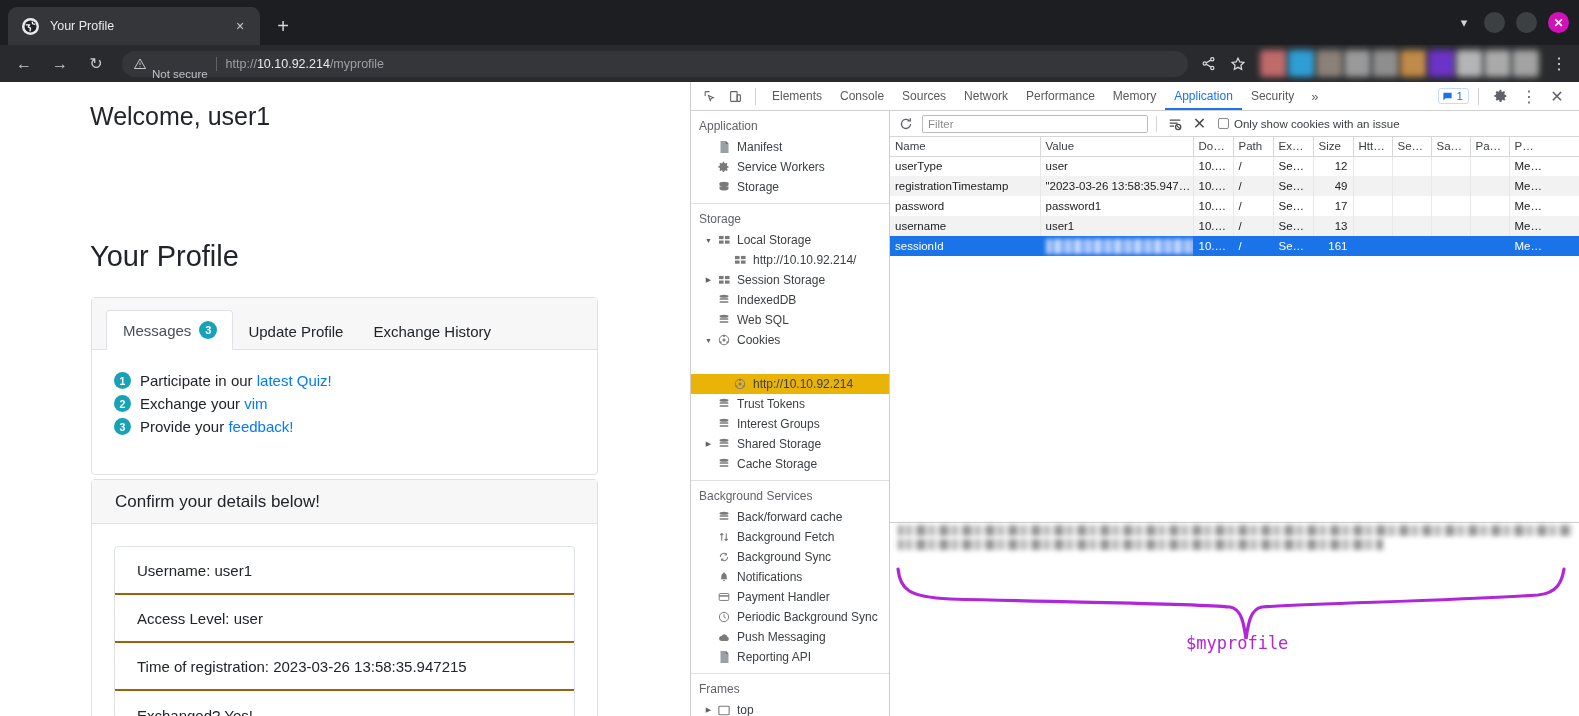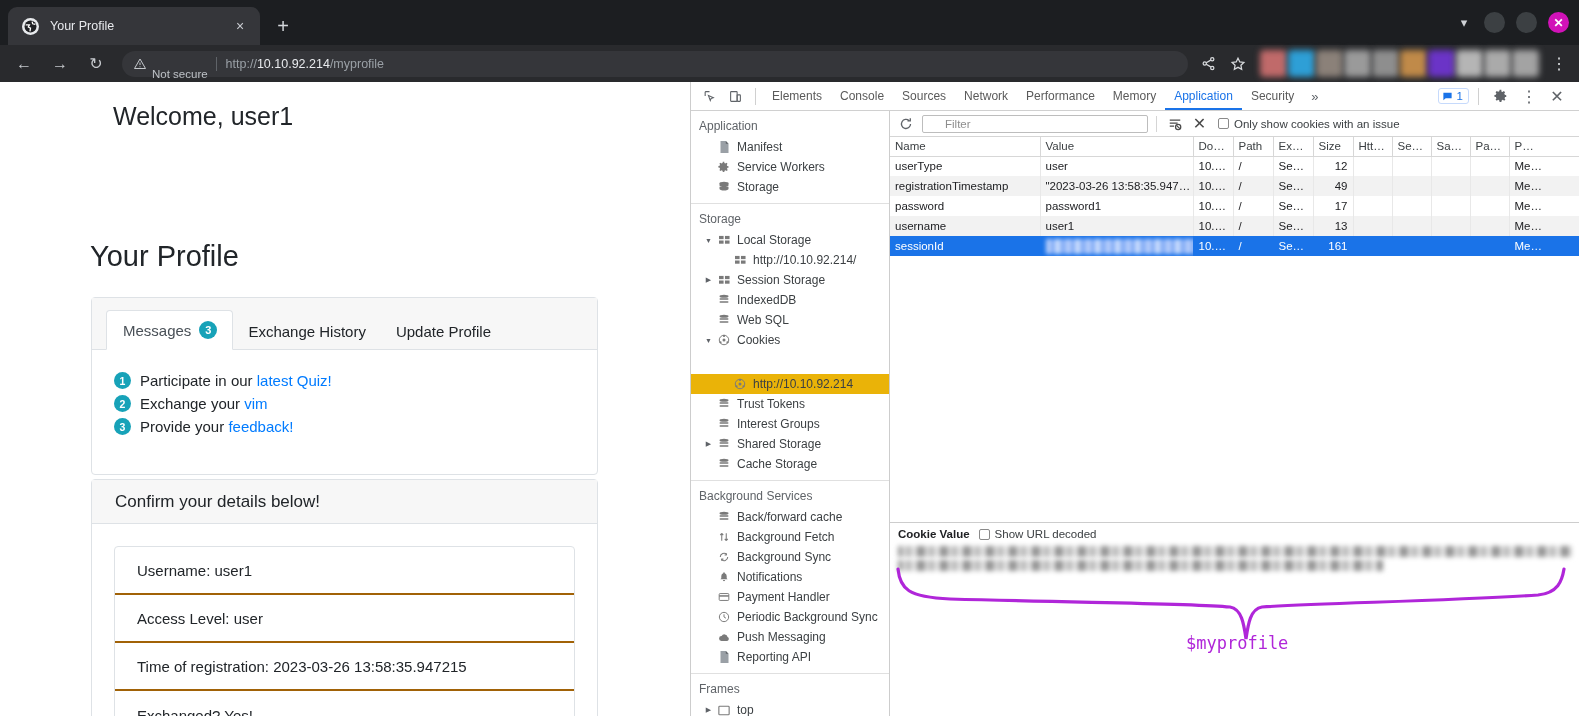--- a/index.html
+++ b/index.html
@@ -86,21 +86,21 @@
     padding: 8px 0 0 0;
   }
   .brand {
     position: absolute; left: 78px; top: 10px;
     font-size: 15.5px; color: #212529;
   }
   .burger { position: absolute; left: 425px; top: 17px; width: 27px; }
   .burger span { display: block; height: 3.5px; background: #6c757d; margin-bottom: 4.5px; border-radius: 1px; }
   .welcome {
     position: absolute; left: 90px; top: 20px;
-    font-size: 25px; color: #212529; font-weight: normal; white-space: nowrap; margin-left: 23px;
+    font-size: 25px; color: #212529; font-weight: normal; white-space: nowrap;
   }
   .page-title {
     position: absolute; left: 90px; top: 158px;
     font-size: 29px; color: #212529; font-weight: normal;
   }
 
   .card {
     position: absolute; left: 91px; width: 507px;
     background: #fff; border: 1px solid #dee2e6; border-radius: 4px;
   }
@@ -198,21 +198,21 @@
   .sb-ico { width: 14px; height: 14px; flex: 0 0 auto; display: flex; align-items: center; justify-content: center; }
 
   .dt-main { flex: 1 1 auto; height: 605px; position: relative; }
   .dt-toolbar {
     height: 26px; border-bottom: 1px solid #d5d5d5; display: flex;
     align-items: center; padding: 0 6px; gap: 6px; background: #fff;
   }
   .tb-refresh { width: 20px; height: 20px; display: flex; align-items: center; justify-content: center; color: #5f6368; }
   .filter-input {
     width: 226px; height: 18px; border: 1px solid #bdbdbd; border-radius: 2px;
-    font-size: 11.5px; padding: 0 22px; color: #3c4043; outline: none;
+    font-size: 11.5px; padding: 0 5px; color: #3c4043; outline: none;
     font-family: "Liberation Sans", sans-serif;
   }
   .filter-input::placeholder { color: #8d8d8d; }
   .tbsep2 { width: 1px; height: 16px; background: #d5d5d5; margin: 0 2px; }
   .tb-sm { width: 19px; height: 19px; display: flex; align-items: center; justify-content: center; color: #4a4a4a; }
   .chk-wrap { display: flex; align-items: center; gap: 5px; font-size: 11.5px; color: #3c4043; margin-left: 3px; }
   .chk { width: 11px; height: 11px; border: 1px solid #8a8a8a; border-radius: 2px; background: #fff; }
 
   .ck-table {
     position: absolute; left: 0; top: 26px; right: 0; height: 385px;
@@ -338,24 +338,24 @@
     <div class="welcome">Welcome, user1</div>
     <div class="page-title">Your Profile</div>
 
     <div class="card card-msgs">
       <div class="tabs-hdr">
         <div class="tab-item active">
           <span>Messages</span>
           <span class="badge-count">3</span>
         </div>
         <div class="tab-item">
+          <span>Update Profile</span>
+        </div>
+        <div class="tab-item">
           <span>Exchange History</span>
-        </div>
-        <div class="tab-item">
-          <span>Update Profile</span>
         </div>
       </div>
       <div class="msg-list">
         <div class="msg-row">
           <span class="msg-num">1</span>
           <span class="msg-txt"><span>Participate in our </span><a href="#">latest Quiz!</a></span>
         </div>
         <div class="msg-row">
           <span class="msg-num">2</span>
           <span class="msg-txt"><span>Exchange your </span><a href="#">vim</a></span>
@@ -789,27 +789,20 @@
                 <td></td>
                 <td></td>
                 <td></td>
                 <td>Me…</td>
               </tr>
             </tbody>
           </table>
         </div>
 
         <div class="ck-value-pane">
-          <div class="cv-hdr">
-            <span class="cv-label">Cookie Value</span>
-            <span class="cv-chk">
-              <span class="chk"></span>
-              <span>Show URL decoded</span>
-            </span>
-          </div>
           <div class="cv-blur">
             <div class="cv-blur-line"></div>
             <div class="cv-blur-line l2"></div>
           </div>
           <svg class="annot" viewBox="0 0 680 120">
             <path d="M8 2 C10 22, 18 30, 60 32 C200 36, 300 36, 340 40 C352 42, 354 58, 356 72 C358 58, 360 42, 372 40 C430 36, 560 34, 648 28 C668 26, 672 14, 674 2" fill="none" stroke="#b026d9" stroke-width="3.2" stroke-linecap="round"></path>
           </svg>
           <div class="annot-text">$myprofile</div>
         </div>
       </div>

